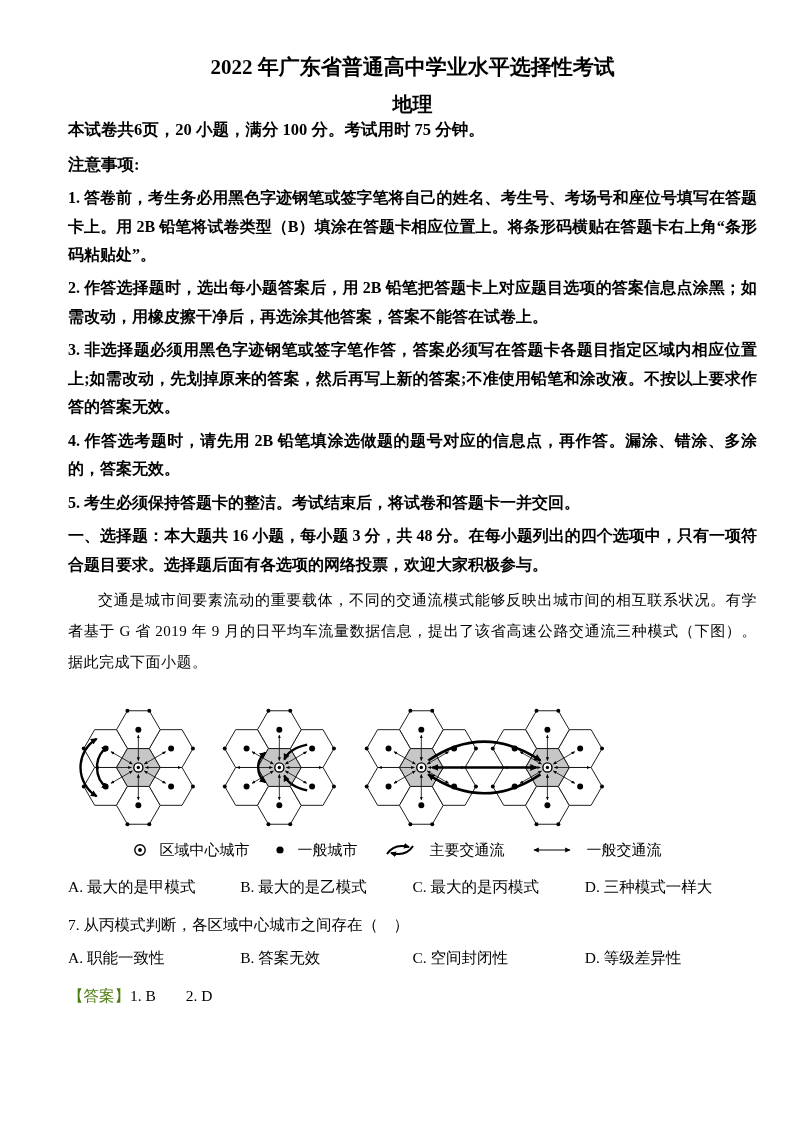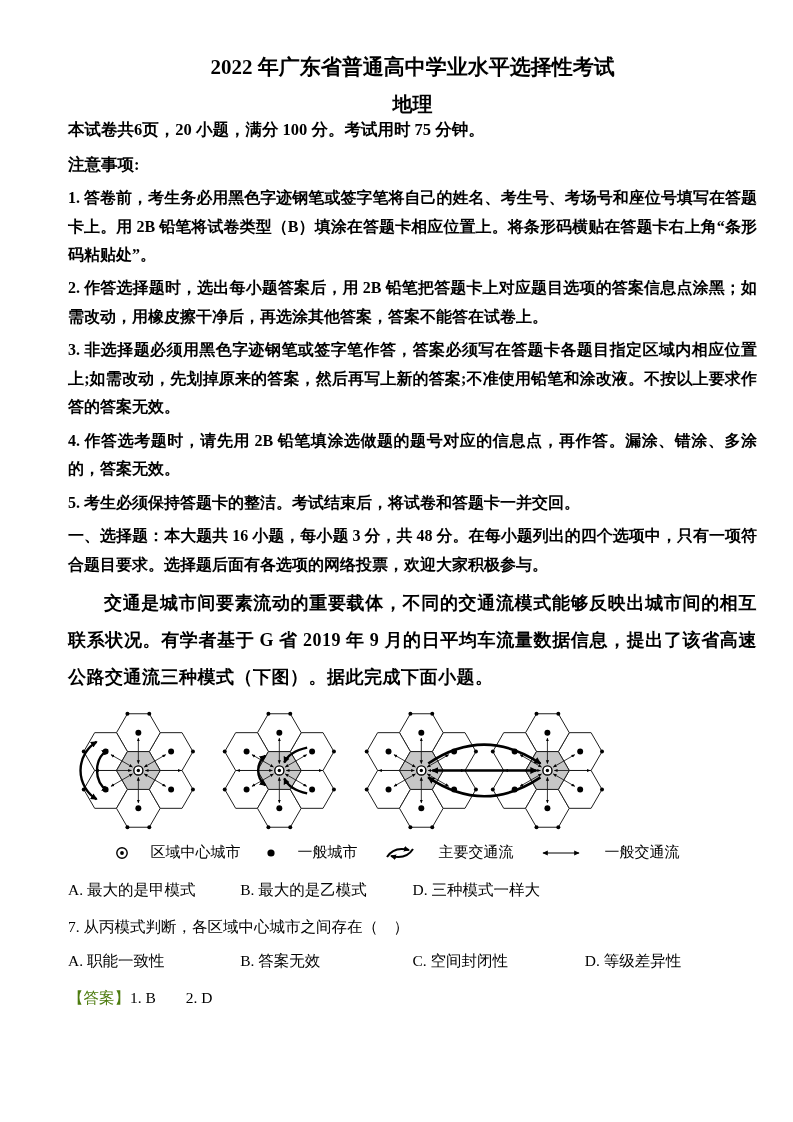--- a/index.html
+++ b/index.html
@@ -12,36 +12,36 @@
   .page { width:793px; height:1122px; padding:54px 36px 24px 68px; background:#fff; }
 
   .title   { text-align:center; font-size:21px; font-weight:bold; line-height:1.3; margin-bottom:10px; }
   .subject { text-align:center; font-size:20px; font-weight:bold; line-height:1.3; }
   .paper-info { text-align:left; font-size:16.5px; font-weight:bold; line-height:1.6; margin-bottom:8px; }
 
   .notice-heading { font-size:16.5px; font-weight:bold; line-height:1.6; margin-bottom:6px; }
   .notice { font-size:16px; font-weight:bold; line-height:1.78; text-align:justify; margin-bottom:5px; }
   .section-heading { font-size:16px; font-weight:bold; line-height:1.78; text-align:justify; margin:2px 0 6px 0; }
 
-  .passage { font-size:18px; line-height:2.05; text-align:justify; text-indent:2em; letter-spacing:0.5px; margin-bottom:4px;font-weight:bold; }
+  .passage { font-size:15px; line-height:2.05; text-align:justify; text-indent:2em; letter-spacing:0.5px; margin-bottom:20px; }
 
   .figure-wrap { width:657px; }
   .figure-svg { display:block; }
 
   .hx  { fill:#ffffff; stroke:#1c1c1c; stroke-width:1; }
   .hxc { fill:#c6c6c6; stroke:#1c1c1c; stroke-width:1; }
   .thinarr line { stroke:#1c1c1c; stroke-width:0.9; }
   .citydot circle, .pdot circle { fill:#000; }
   .centersym { fill:#fff; stroke:#000; stroke-width:1.4; }
   .centerdot { fill:#000; }
   .thick { stroke:#000; stroke-width:2.4; fill:none; }
   .thickw { stroke:#000; stroke-width:2.6; fill:none; }
 
   .legend { display:flex; justify-content:center; align-items:center; gap:24px; font-size:15px; margin:4px 0 12px 0; }
-  .legend-item { display:flex; align-items:center; gap:21px; }
+  .legend-item { display:flex; align-items:center; gap:12px; }
 
   .q-stem { font-size:15.5px; line-height:1.9; margin:2px 0 4px 0; }
   .options { display:grid; grid-template-columns:repeat(4,1fr); font-size:15.5px; line-height:1.9; margin-bottom:8px; }
 
   .answer-line { font-size:15.5px; line-height:1.9; margin-top:6px; }
   .answer-label { color:#4d7c0f; }
   .answer-val { color:#000; }
   .answer-val + .answer-val { margin-left:30px; }
 </style>
 </head>
@@ -173,20 +173,21 @@
           <line x1="5" y1="6" x2="41" y2="6" stroke="#000" stroke-width="1.2" marker-start="url(#lm2)" marker-end="url(#lm2)"></line>
         </svg>
         <span>一般交通流</span>
       </div>
     </div>
   </div>
 
   <div class="options">
     <span>A. 最大的是甲模式</span>
     <span>B. 最大的是乙模式</span>
+    <span>C. 最大的是丙模式</span>
     <span>D. 三种模式一样大</span>
   </div>
 
   <div class="q-stem">7. 从丙模式判断，各区域中心城市之间存在（　）</div>
   <div class="options">
     <span>A. 职能一致性</span>
     <span>B. 答案无效</span>
     <span>C. 空间封闭性</span>
     <span>D. 等级差异性</span>
   </div>

